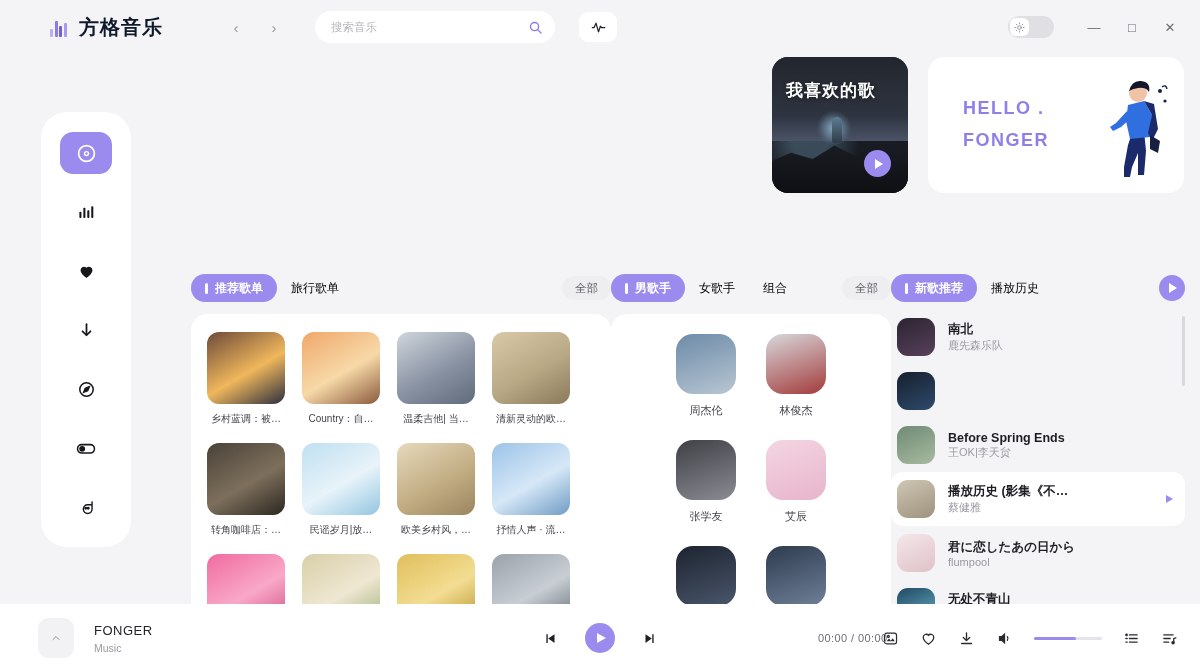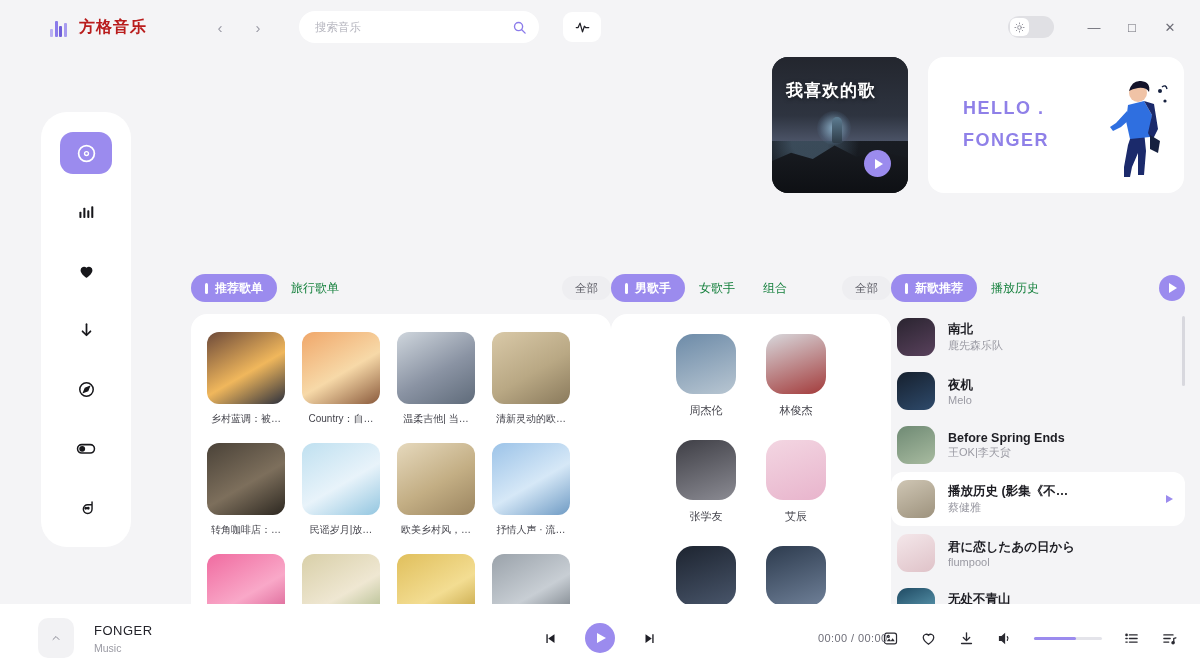--- a/index.html
+++ b/index.html
@@ -19,21 +19,21 @@
     padding: 0 14px 0 50px;
     background: #f4f4f6;
   }
   .brand { display: flex; align-items: center; gap: 9px; }
   .brand-logo { width: 20px; height: 20px; display: flex; align-items: flex-end; gap: 1.5px; }
   .brand-logo i { display:block; width: 3px; background: #8b7bea; border-radius: 1px; }
   .brand-logo i:nth-child(1){ height: 8px; background:#b9b0f2;}
   .brand-logo i:nth-child(2){ height: 16px; }
   .brand-logo i:nth-child(3){ height: 11px; background:#6f5fd8;}
   .brand-logo i:nth-child(4){ height: 14px; background:#a79bef;}
-  .brand-name { font-size: 16px; font-weight: bold; letter-spacing: 1px; color: #b91c1c; }
+  .brand-name { font-size: 20px; font-weight: bold; letter-spacing: 1px; color: #0f172a; }
 
   .navarrows { display: flex; align-items: center; gap: 16px; margin-left: 62px; }
   .navarrow {
     width: 22px; height: 22px; display: flex; align-items: center; justify-content: center;
     color: #9a9aa5; font-size: 15px; cursor: pointer; user-select: none;
   }
   .searchbox {
     margin-left: 30px; width: 240px; height: 32px; background: #fff;
     border-radius: 16px; display: flex; align-items: center; padding: 0 12px 0 16px;
   }
@@ -127,21 +127,21 @@
     color: #8f80e8; line-height: 1.75; letter-spacing: 1.5px;
   }
   .walker { position: absolute; right: 12px; top: 14px; width: 78px; height: 112px; }
 
   
   .panels { position: absolute; left: 31px; top: 220px; right: 15px; display: flex; gap: 0; }
 
   .tabsrow { display: flex; align-items: center; height: 28px; }
   .tab {
     height: 28px; padding: 0 14px; border-radius: 14px; display: flex; align-items: center;
-    font-size: 12px; color: #15803d; cursor: pointer; background: transparent;
+    font-size: 12px; color: #000000; cursor: pointer; background: transparent;
   }
   .tab.active { background: #9b8bee; color: #fff; font-weight: bold; }
   .tab.active .bar {
     width: 3px; height: 11px; background: #fff; border-radius: 2px; margin-right: 7px;
   }
   .tab-all {
     margin-left: auto; height: 24px; padding: 0 13px; border-radius: 12px; background: #eeeef1;
     display: flex; align-items: center; font-size: 11.5px; color: #5b5b64; cursor: pointer;
   }
 
@@ -510,24 +510,20 @@
             <div class="scrollbar"></div>
           <div class="song">
                 <div class="song-cover" style="background:linear-gradient(155deg,#2a2430 0%,#59415c 100%)"></div>
                 <div class="song-meta">
                   <div class="song-title">南北</div>
                   <div class="song-artist">鹿先森乐队</div>
                 </div>
               </div>
               <div class="song">
                 <div class="song-cover" style="background:linear-gradient(155deg,#16202e 0%,#2e4a6b 100%)"></div>
-                <div class="song-meta">
-                  <div class="song-title">夜机</div>
-                  <div class="song-artist">Melo</div>
-                </div>
               </div>
               <div class="song">
                 <div class="song-cover" style="background:linear-gradient(155deg,#6f8a74 0%,#a8bba0 100%)"></div>
                 <div class="song-meta">
                   <div class="song-title">Before Spring Ends</div>
                   <div class="song-artist">王OK|李天贠</div>
                 </div>
               </div>
               <div class="song active">
                 <div class="song-cover" style="background:linear-gradient(155deg,#cfc6b4 0%,#9d927d 100%)"></div>

